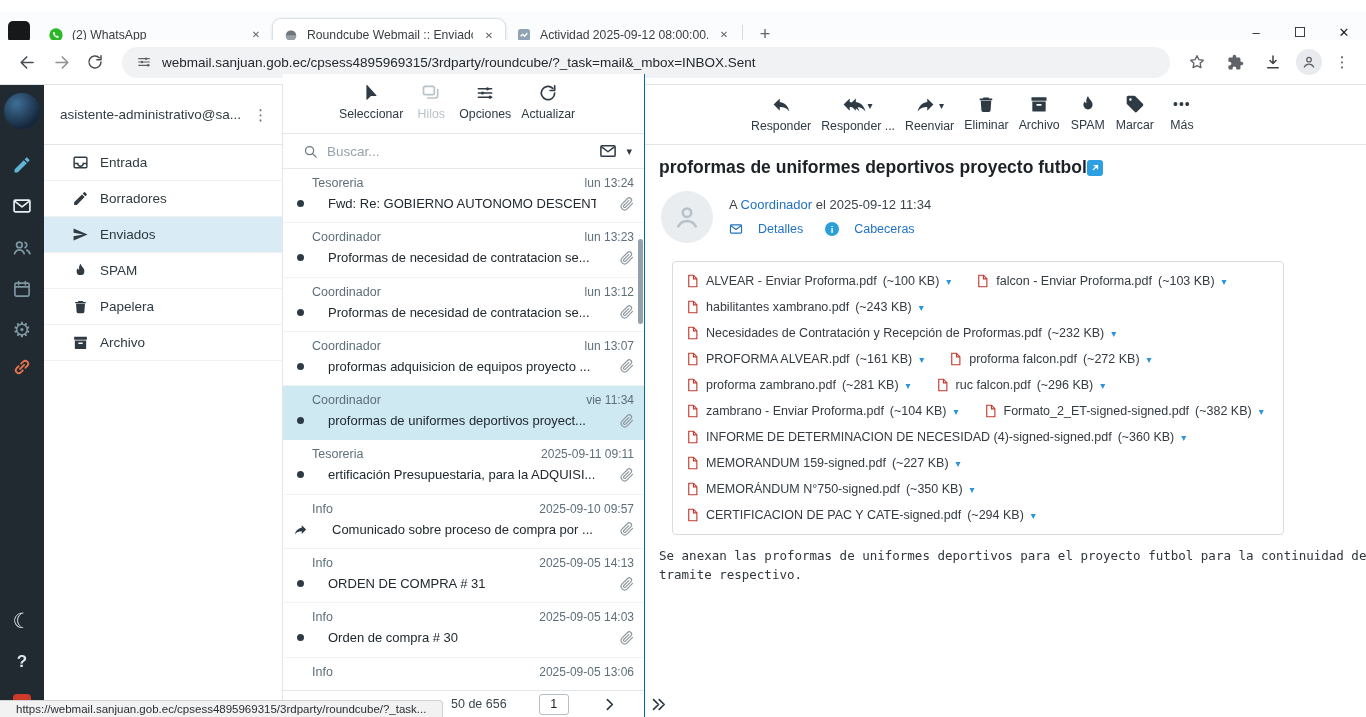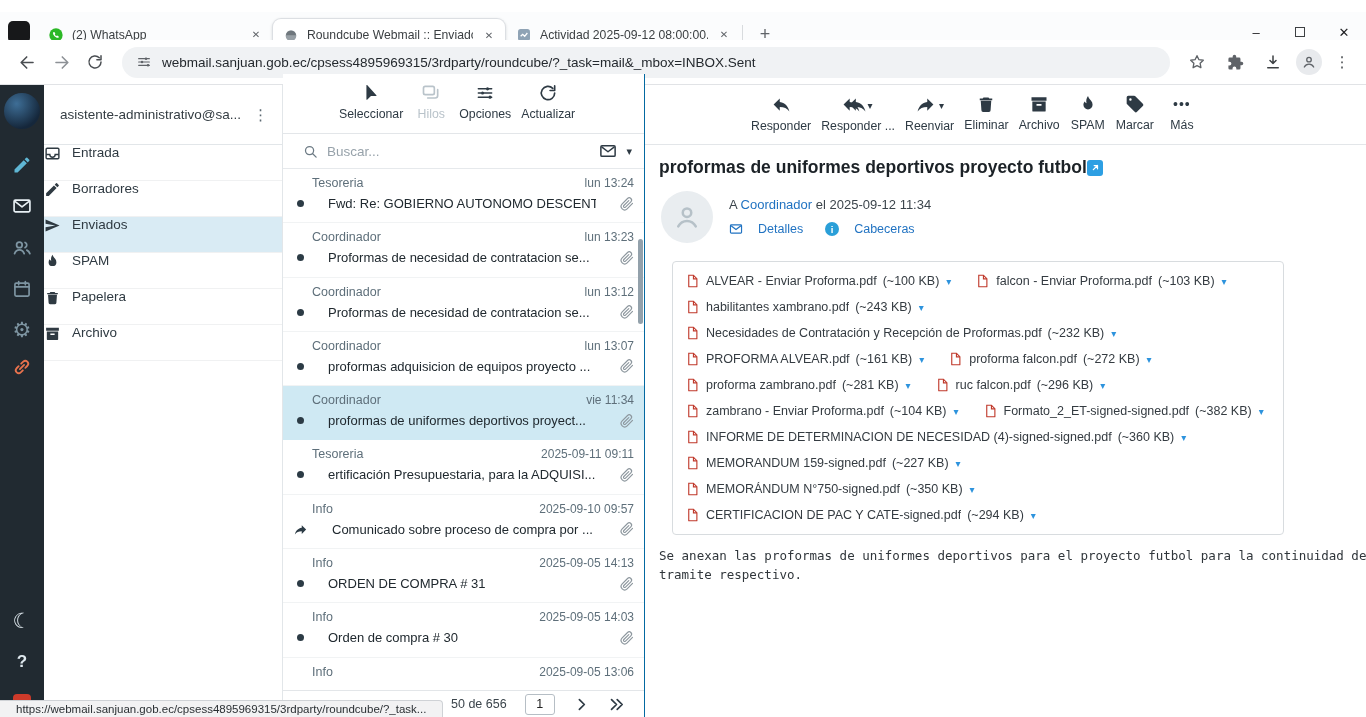--- a/index.html
+++ b/index.html
@@ -28,21 +28,21 @@
   .kebab{font-size:15px;color:#4a4e52;width:24px;text-align:center}
   
   .rail{position:absolute;left:0;top:85px;width:44px;bottom:0;background:#212a31;overflow:hidden}
   .logo{position:absolute;left:4px;top:8px;width:36px;height:36px;border-radius:50%;background:radial-gradient(circle at 35% 30%,#3e6e96,#15273b 72%)}
   .rail-ic{position:absolute;left:50%;transform:translateX(-50%);color:#7e95a2}
   .railred{position:absolute;left:13px;bottom:5px;width:18px;height:18px;border-radius:4px;background:#cd3a2a}
   .sidebar{position:absolute;left:44px;top:85px;width:239px;bottom:0;background:#fff;border-right:1px solid #e2e6e9}
   .acct{height:60px;border-bottom:1px solid #e2e6e9;display:flex;align-items:center;padding:0 8px 0 16px}
   .acct-mail{font-size:13.5px;color:#333c42;flex:1;white-space:nowrap;overflow:hidden}
   .acct-kebab{font-size:15px;color:#5d6a73;padding:0 6px}
-  .folder{height:36px;display:flex;gap:11px;padding-left:0;border-bottom:1px solid #f0f1f2;color:#2f3a42}
+  .folder{height:36px;display:flex;align-items:center;gap:11px;padding-left:28px;border-bottom:1px solid #f0f1f2;color:#2f3a42}
   .folder .flabel{font-size:13.5px;color:#2f3a42}
   .folder.selected{background:#d9ebf4}
   
   .list{position:absolute;left:283px;top:74px;width:362px;bottom:0;background:#fff;border-right:1px solid #0369a1}
   .ltb{position:absolute;top:0;left:0;right:0;height:60px;border-bottom:1px solid #e3e6e9;display:flex;align-items:flex-start;padding:9px 0 0 56px;gap:10px}
   .tbtn{display:flex;flex-direction:column;align-items:center;gap:4px;min-width:36px;color:#2e3a44}
   .tbtn .tlabel{font-size:12.3px;color:#2e3a44;white-space:nowrap}
   .tbtn.disabled,.tbtn.disabled .tlabel{color:#b9c3ca}
   .tbtn .irow{display:flex;align-items:flex-end;gap:3px}
   .tbtn .caret{font-size:10px;color:#2e3a44;line-height:18px}
@@ -54,21 +54,21 @@
   .msg-top{display:flex;justify-content:space-between;align-items:flex-end;padding-left:17px}
   .msg-sender{font-size:12.5px;color:#5e6f7a}
   .msg-date{font-size:12px;color:#5e6f7a;white-space:nowrap}
   .msg-bot{display:flex;align-items:center;margin-top:6px;gap:24px}
   .dot{width:7px;height:7px;border-radius:50%;background:#2c3b45;flex:0 0 auto;margin-left:2px}
   .fwdmini{color:#2c3b45;flex:0 0 auto;margin-left:-2px}
   .msg-subj{flex:1;font-size:13px;color:#20292f;white-space:nowrap;overflow:hidden}
   .clip{color:#8d979e;flex:0 0 auto}
   .msg.selected{background:#cfe9f3;border-bottom-color:#cfe9f3}
   .thumb{position:absolute;right:1px;top:165px;width:5px;height:85px;border-radius:3px;background:#93a1ab;z-index:6}
-  .pager{position:absolute;left:0;right:0;bottom:0;height:27px;background:#fff;border-top:1px solid #e3e6e9;display:flex;align-items:center;gap:18px;padding-left:168px;z-index:5}
+  .pager{position:absolute;left:0;right:0;bottom:0;height:27px;background:#fff;border-top:1px solid #e3e6e9;display:flex;align-items:center;gap:32px;padding-left:168px;z-index:5}
   .pgcount{font-size:12.5px;color:#3c454c;white-space:nowrap}
   .pgbox{min-width:30px;height:21px;border:1px solid #b6bec5;border-radius:3px;background:#fff;display:flex;align-items:center;justify-content:center;font-size:12.5px;color:#222;padding:0 8px}
   .pgic{color:#2e3a44}
   
   .content{position:absolute;left:645px;top:85px;right:0;bottom:0;background:#fff}
   .mtb{position:absolute;top:0;left:0;right:0;height:60px;border-bottom:1px solid #e3e6e9;display:flex;align-items:flex-start;padding:9px 0 0 106px;gap:10px}
   .subj{position:absolute;top:72px;left:14px;right:16px;display:flex;align-items:center;}
   .subj h1{font-size:17.5px;font-weight:700;color:#1c2227;white-space:nowrap;overflow:hidden}
   .extlink{width:16px;height:16px;border-radius:3px;background:#2d9fe3;flex:0 0 auto;display:flex;align-items:center;justify-content:center}
   .avatar{position:absolute;top:106px;left:16px;width:52px;height:52px;border-radius:50%;background:#e9edf0;display:flex;align-items:center;justify-content:center;color:#b6c1c8}

